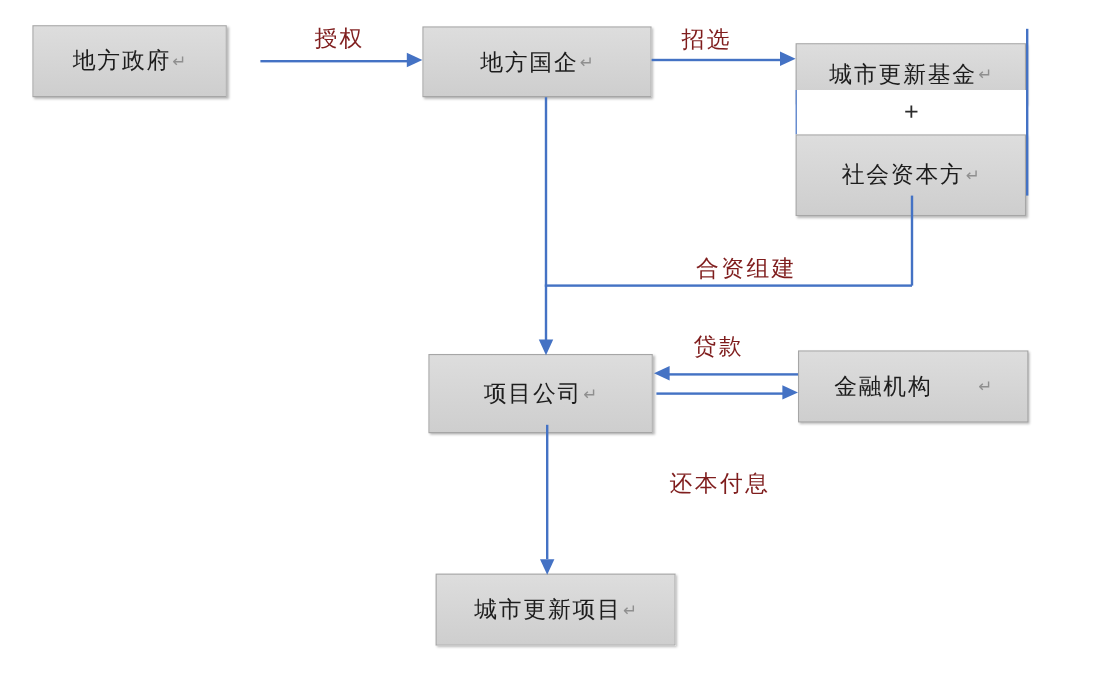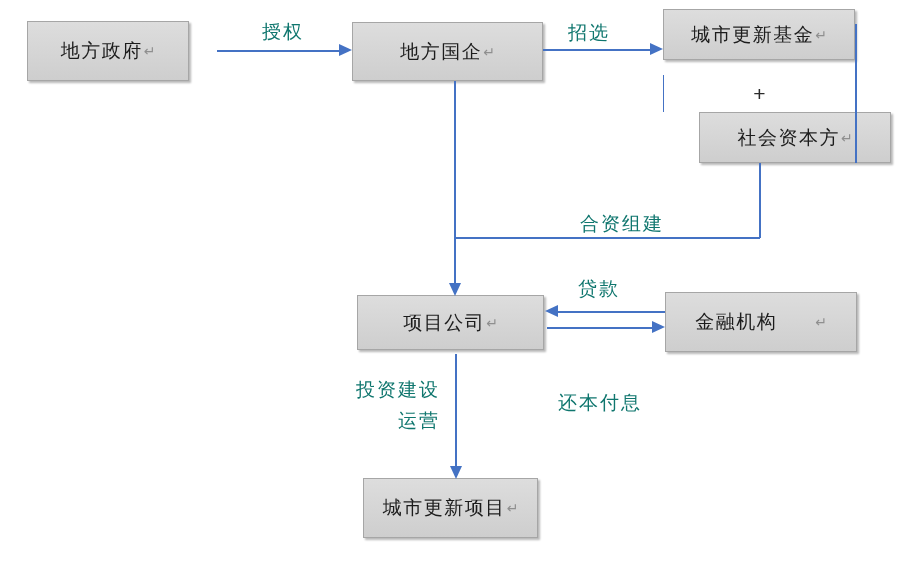--- a/index.html
+++ b/index.html
@@ -21,66 +21,66 @@
     border-left:1.5px solid #4472c4; border-right:0;
     font-size:21px; color:#2b2b2b;
   }
   .hline { position:absolute; height:1.5px; background:#4472c4; }
   .vline { position:absolute; width:1.5px; background:#4472c4; }
   .ah { position:absolute; width:0; height:0; }
   .ah-right { border-top:6px solid transparent; border-bottom:6px solid transparent; border-left:13px solid #4472c4; }
   .ah-left  { border-top:6px solid transparent; border-bottom:6px solid transparent; border-right:13px solid #4472c4; }
   .ah-down  { border-left:6px solid transparent; border-right:6px solid transparent; border-top:13px solid #4472c4; }
   .elabel {
-    position:absolute; font-size:19px; color:#0f766e; white-space:nowrap; letter-spacing:2px;
+    position:absolute; font-size:19px; color:#7f1d1d; white-space:nowrap; letter-spacing:2px;
   }
   .invest-label { text-align:right; line-height:1.65; }
 </style>
 </head>
 <body>
 
 <div class="canvas">
 
   <div class="node" style="left:27px; top:21px; width:162px; height:60px;">
     <span>地方政府</span>
       <span class="ret">↵</span>
   </div>
 
   <div class="node" style="left:352px; top:22px; width:191px; height:59px;">
     <span>地方国企</span>
       <span class="ret">↵</span>
   </div>
 
-  <div class="node" style="left:663px; top:9px; width:192px; height:51px;">
+  <div class="node" style="left:663px; top:36px; width:192px; height:51px;">
     <span>城市更新基金</span>
       <span class="ret">↵</span>
   </div>
 
   <div class="plus-gap" style="left:663px; top:75px; width:192px; height:37px;">
     <span>+</span>
   </div>
 
-  <div class="node" style="left:699px; top:112px; width:192px; height:51px;">
+  <div class="node" style="left:663px; top:112px; width:192px; height:68px;">
     <span>社会资本方</span>
       <span class="ret">↵</span>
   </div>
 
   <div class="vline" style="left:855px; top:24px; height:139px;"></div>
 
-  <div class="node" style="left:357px; top:295px; width:187px; height:55px;">
+  <div class="node" style="left:357px; top:295px; width:187px; height:66px;">
     <span>项目公司</span>
       <span class="ret">↵</span>
   </div>
 
   <div class="node" style="left:665px; top:292px; width:192px; height:60px;gap:37px;">
     <span>金融机构</span>
       <span class="ret">↵</span>
   </div>
 
-  <div class="node" style="left:363px; top:478px; width:175px; height:60px;">
+  <div class="node" style="left:363px; top:478px; width:200px; height:60px;">
     <span>城市更新项目</span>
       <span class="ret">↵</span>
   </div>
 
   <div class="hline" style="left:217px; top:50px; width:123px;"></div>
   <div class="ah ah-right" style="left:339px; top:44px;"></div>
   <div class="elabel" style="left:262px; top:19px;">授权</div>
 
   <div class="hline" style="left:543px; top:49px; width:108px;"></div>
   <div class="ah ah-right" style="left:650px; top:43px;"></div>
@@ -95,18 +95,14 @@
   <div class="hline" style="left:552px; top:311px; width:113px;"></div>
   <div class="ah ah-left" style="left:545px; top:305px;"></div>
   <div class="elabel" style="left:578px; top:276px;text-align:center;">贷款</div>
 
   <div class="hline" style="left:547px; top:327px; width:106px;"></div>
   <div class="ah ah-right" style="left:652px; top:321px;"></div>
   <div class="elabel" style="left:558px; top:342px;margin-top:48px;">还本付息</div>
 
   <div class="vline" style="left:455px; top:354px; height:112px;"></div>
   <div class="ah ah-down" style="left:450px; top:466px;"></div>
-  <div class="elabel invest-label" style="left:345px; top:374px; width:95px;">
-    <span>投资建设</span><br>
-    <span>运营</span>
-  </div>
 
 </div>
 
 </body></html>

